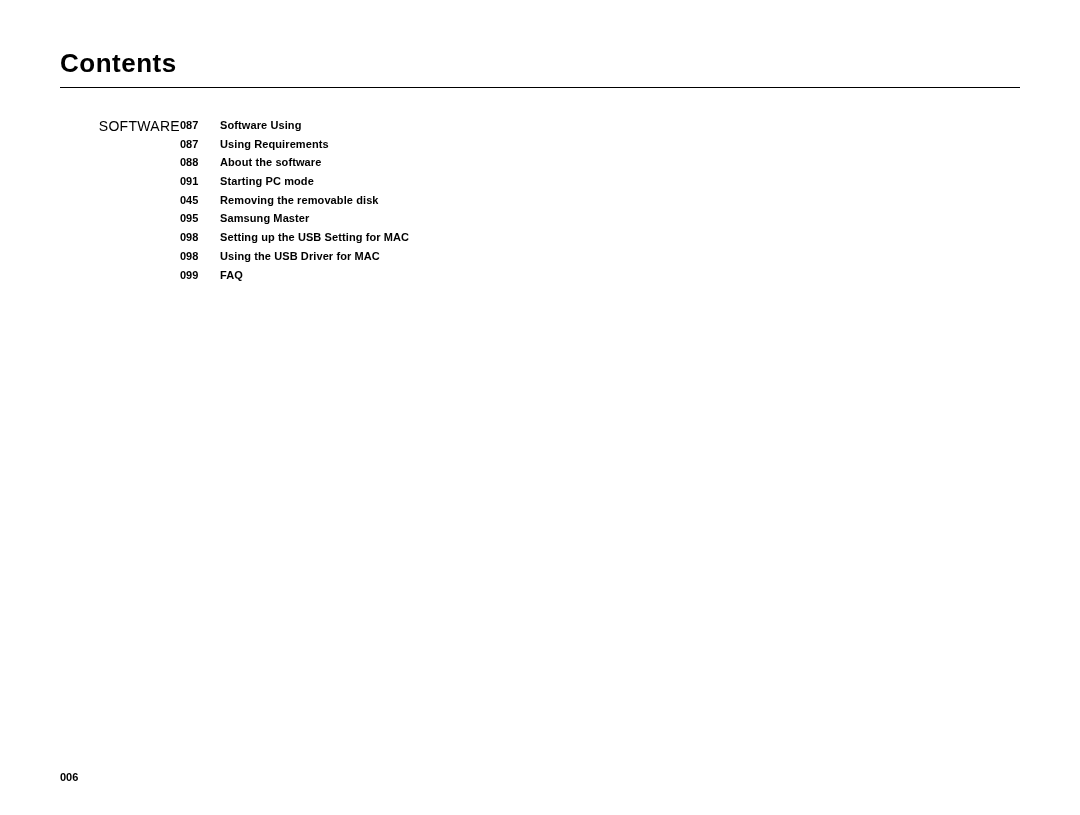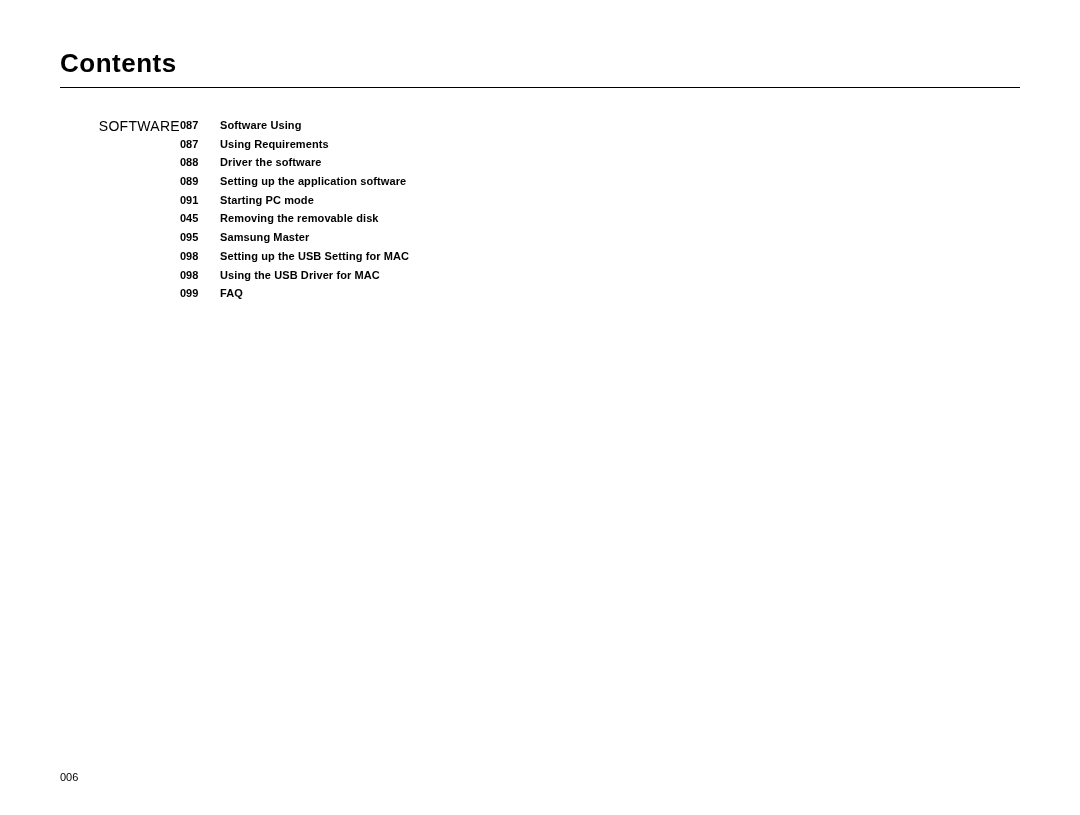--- a/index.html
+++ b/index.html
@@ -81,21 +81,21 @@
       font-weight: 700;
       color: #000000;
       letter-spacing: 0.1px;
     }
 
     .page-footer {
       position: absolute;
       bottom: 32px;
       left: 60px;
       font-size: 11px;
-      font-weight: 400;
+      font-weight: 700;
       color: #000000;
       text-align: center;
     }
   </style>
 </head>
 <body>
 
 <div class="page-container">
 
   <h1 class="contents-title">Contents</h1>
@@ -110,25 +110,21 @@
     <div class="toc-entry">
           <span class="page-num">087</span>
           <span class="entry-text">Software Using</span>
         </div>
         <div class="toc-entry">
           <span class="page-num">087</span>
           <span class="entry-text">Using Requirements</span>
         </div>
         <div class="toc-entry">
           <span class="page-num">088</span>
-          <span class="entry-text">Driver the software</span>
-        </div>
-        <div class="toc-entry">
-          <span class="page-num">089</span>
-          <span class="entry-text">Setting up the application software</span>
+          <span class="entry-text">About the software</span>
         </div>
         <div class="toc-entry">
           <span class="page-num">091</span>
           <span class="entry-text">Starting PC mode</span>
         </div>
         <div class="toc-entry">
           <span class="page-num">045</span>
           <span class="entry-text">Removing the removable disk</span>
         </div>
         <div class="toc-entry">

